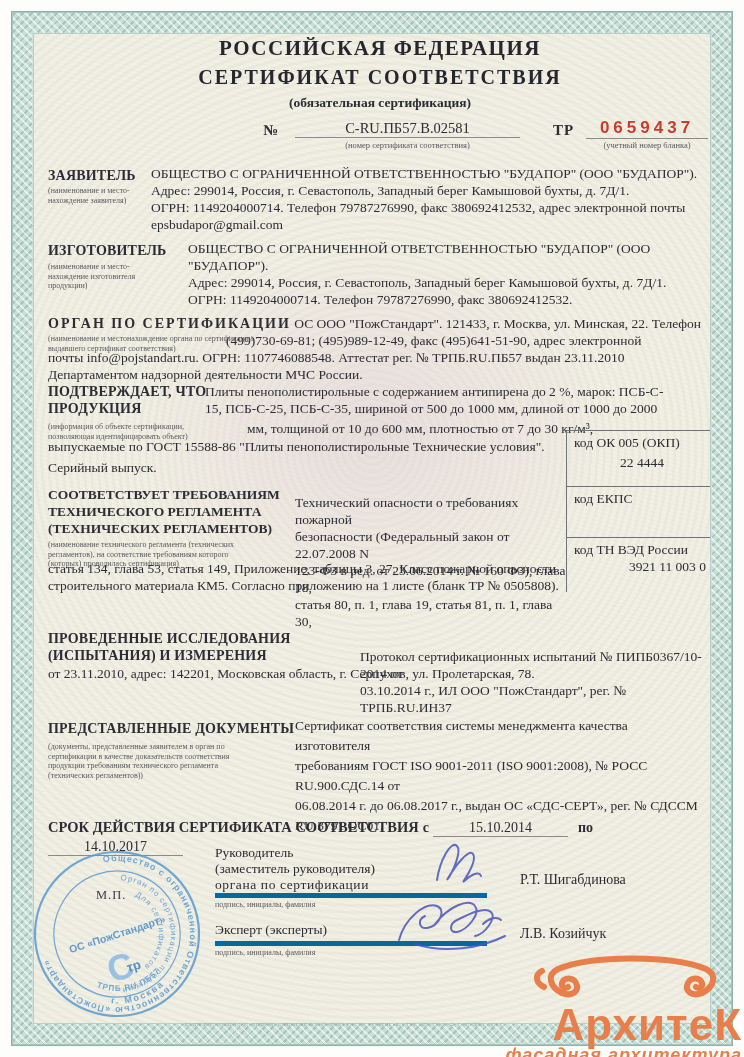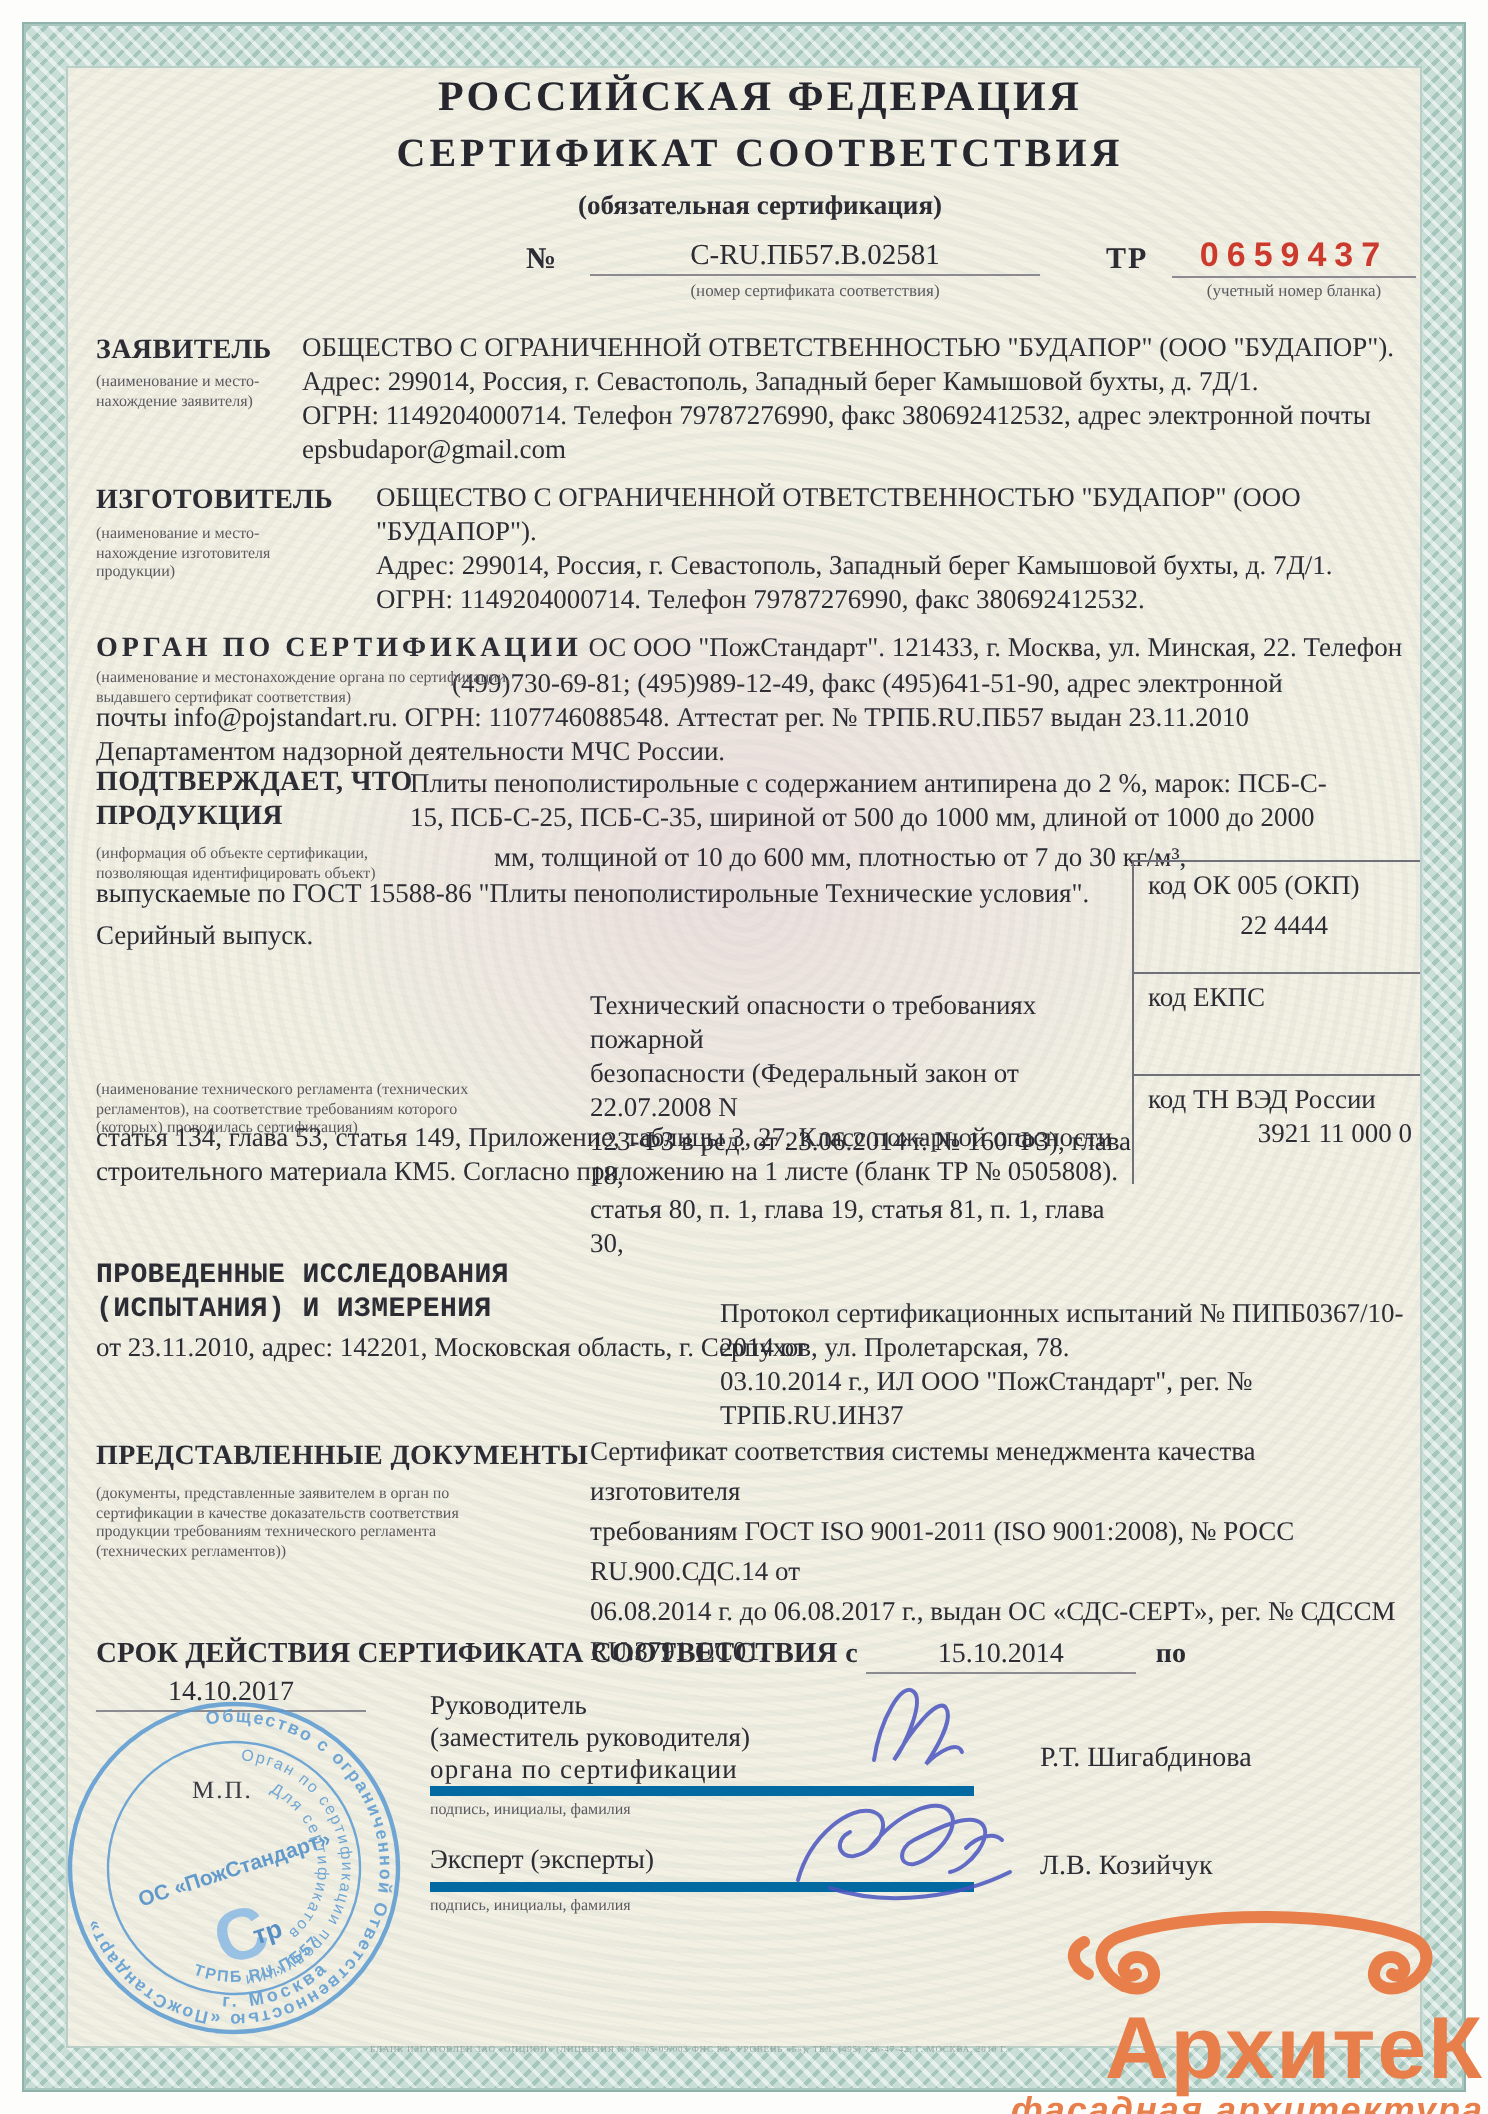--- a/index.html
+++ b/index.html
@@ -120,41 +120,46 @@
   <div class="codebox" style="top:430px;height:48px;">
     <span>код ОК 005 (ОКП)</span>
     <span class="val">22 4444</span>
   </div>
   <div class="codebox" style="top:486px;height:44px;">
     <span>код ЕКПС</span>
     <span class="val"></span>
   </div>
   <div class="codebox" style="top:537px;height:46px;">
     <span>код ТН ВЭД России</span>
-    <span class="val-r">3921 11 000 0</span>
+    <span class="val-r">3921 11 003 0</span>
   </div>
 
   <div class="abs" style="left:48px;top:486px;width:654px;height:115px;">
+    <div class="abs" style="left:0;top:0;width:250px;font-weight:bold;font-size:13.5px;line-height:17px;">
+      <div>СООТВЕТСТВУЕТ ТРЕБОВАНИЯМ</div>
+      <div>ТЕХНИЧЕСКОГО   РЕГЛАМЕНТА</div>
+      <div>(ТЕХНИЧЕСКИХ   РЕГЛАМЕНТОВ)</div>
+    </div>
     <div class="abs sm" style="left:0;top:54px;width:250px;">
       <span>(наименование технического регламента (технических</span><br>
       <span>регламентов), на соответствие требованиям которого</span><br>
       <span>(которых) проводилась сертификация)</span>
     </div>
     <div class="abs t" style="left:247px;top:8px;width:275px;">
       <div>Технический опасности о требованиях пожарной</div>
       <div>безопасности (Федеральный закон от 22.07.2008 N</div>
       <div>123-ФЗ в ред. от 23.06.2014 г. № 160 ФЗ), глава 18,</div>
       <div>статья 80, п. 1, глава 19, статья 81, п. 1, глава 30,</div>
     </div>
     <div class="abs t" style="left:0;top:74px;">статья 134, глава 53, статья 149, Приложение, таблицы 3, 27. Класс пожарной опасности</div>
     <div class="abs t" style="left:0;top:91px;">строительного материала КМ5. Согласно приложению на 1 листе (бланк ТР № 0505808).</div>
   </div>
 
   <div class="abs" style="left:48px;top:630px;width:654px;height:60px;">
-    <div class="abs label" style="left:0;top:0;width:310px;font-family:Liberation Mono, monospace;">
+    <div class="abs label" style="left:0;top:0;width:310px;">
       <div>ПРОВЕДЕННЫЕ ИССЛЕДОВАНИЯ</div>
       <div>(ИСПЫТАНИЯ) И ИЗМЕРЕНИЯ</div>
     </div>
     <div class="abs t" style="left:312px;top:18px;width:345px;">
       <div>Протокол сертификационных испытаний № ПИПБ0367/10-2014 от</div>
       <div>03.10.2014 г.,  ИЛ ООО "ПожСтандарт", рег. № ТРПБ.RU.ИН37</div>
     </div>
     <div class="abs t" style="left:0;top:35px;">от 23.11.2010, адрес: 142201, Московская область, г. Серпухов, ул. Пролетарская, 78.</div>
   </div>
 

